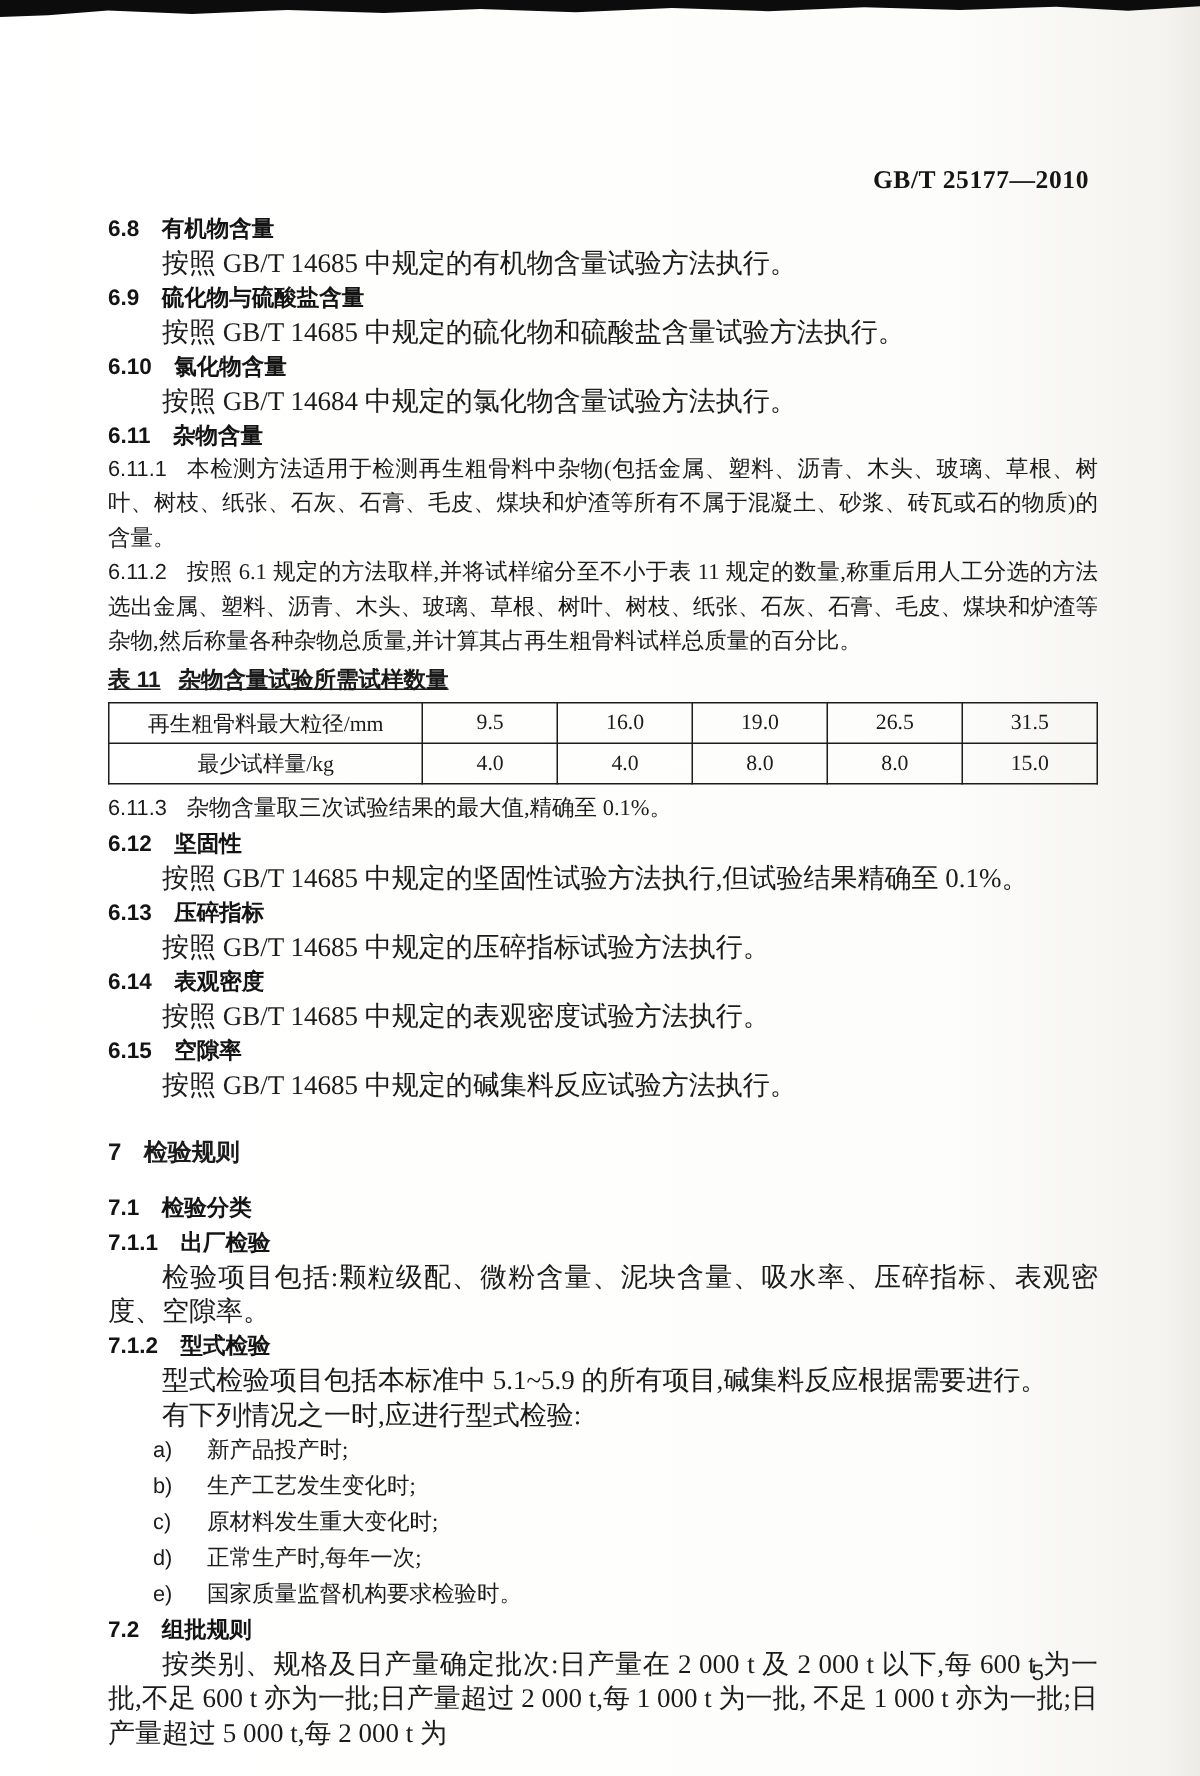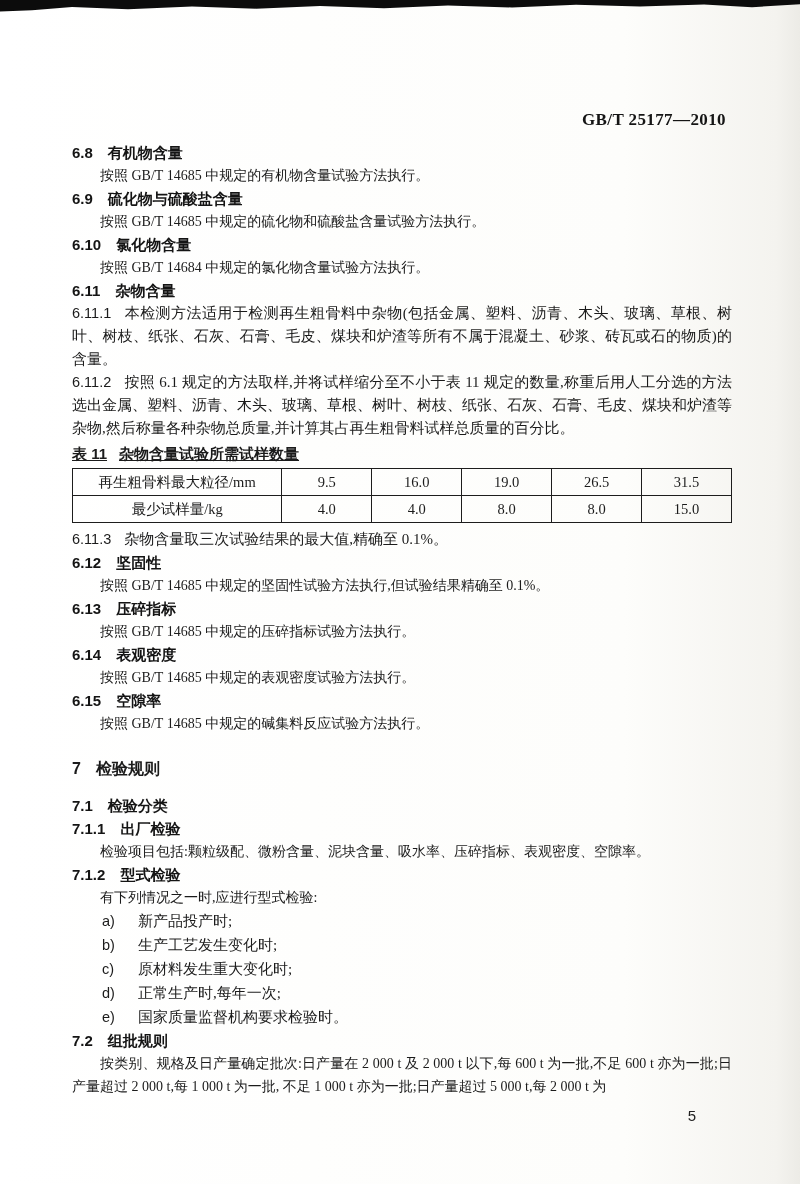--- a/index.html
+++ b/index.html
@@ -14,21 +14,21 @@
     clip-path:polygon(0 0,100% 0,100% 35%,94% 60%,88% 38%,80% 55%,72% 40%,64% 62%,56% 45%,48% 68%,40% 50%,32% 72%,24% 55%,16% 78%,9% 58%,4% 85%,0 95%);
   }
   .std-code{
     position:absolute;top:110px;right:74px;
     font-family:Liberation Serif, serif;
     font-weight:bold;font-size:17px;letter-spacing:.4px;color:#151515;
   }
   .content{position:absolute;left:72px;top:141px;width:660px;}
   .h{margin:0;font:bold 15px/23px "Liberation Sans","DejaVu Sans",sans-serif;color:#141414;}
   .h .num{margin-right:15px;text-align:center;}
-  .p{margin:0;text-indent:2em;font-size:14px;line-height:23px;text-align:justify;}
+  .p{margin:0;text-indent:2em;font-size:18px;line-height:23px;text-align:justify;}
   .clause{margin:0;font-size:15px;line-height:23px;text-align:justify;}
   .clause .cnum{font-family:"Liberation Sans","DejaVu Sans",sans-serif;font-size:14.5px;margin-right:13px;}
   .tcap{
     margin:3px 0 3px;
     font:bold 15px/22px "Liberation Sans","DejaVu Sans",sans-serif;
     text-decoration:underline;
   }
   .tcap .num{margin-right:12px;}
   .t11{width:100%;border-collapse:collapse;margin:0 0 5px;table-layout:fixed;padding-left:28px;}
   .t11 td{
@@ -109,20 +109,21 @@
     <p class="p">按照 GB/T 14685 中规定的碱集料反应试验方法执行。</p>
 
     <h2 class="ch"><span class="num">7</span><span>检验规则</span></h2>
 
     <h3 class="h"><span class="num">7.1</span><span>检验分类</span></h3>
 
     <h3 class="h"><span class="num">7.1.1</span><span>出厂检验</span></h3>
     <p class="p">检验项目包括:颗粒级配、微粉含量、泥块含量、吸水率、压碎指标、表观密度、空隙率。</p>
 
     <h3 class="h"><span class="num">7.1.2</span><span>型式检验</span></h3>
+    <p class="p">型式检验项目包括本标准中 5.1~5.9 的所有项目,碱集料反应根据需要进行。</p>
     <p class="p">有下列情况之一时,应进行型式检验:</p>
 
     <div class="li">
         <span class="lab">a)</span>
         <span>新产品投产时;</span>
       </div>
     <div class="li">
         <span class="lab">b)</span>
         <span>生产工艺发生变化时;</span>
       </div>

